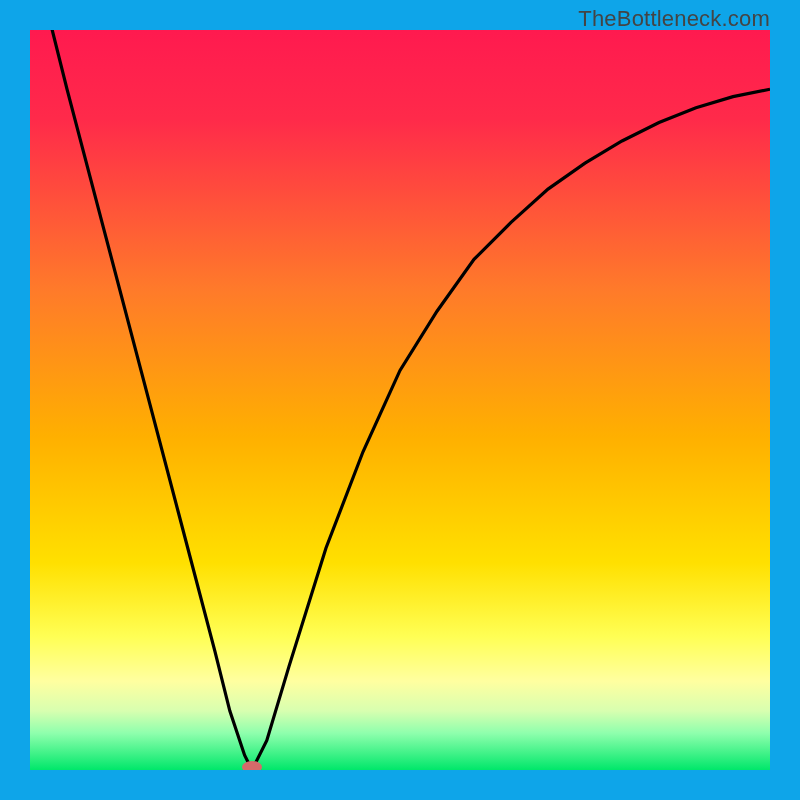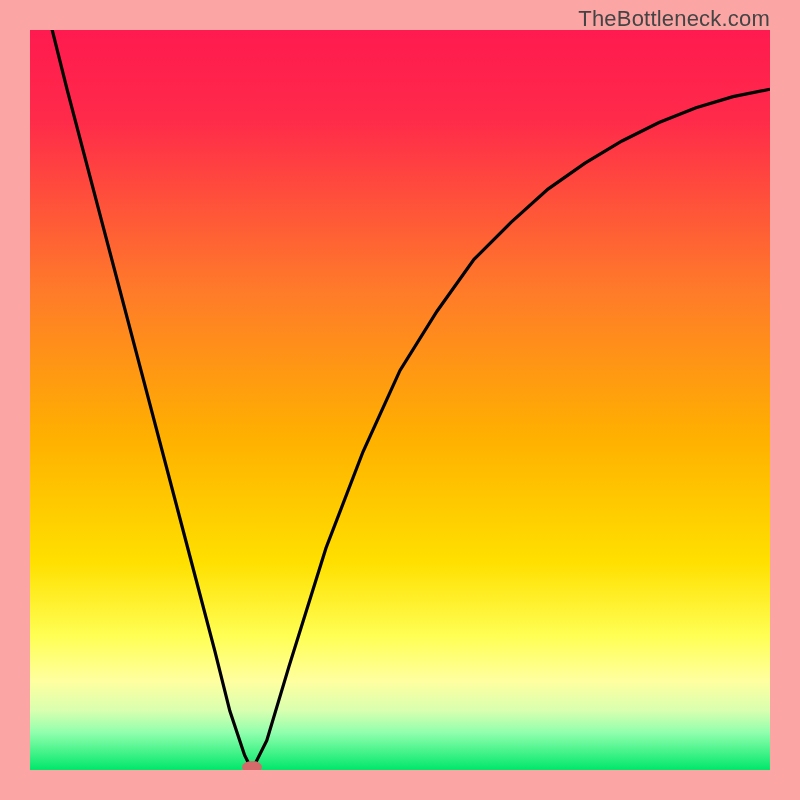--- a/index.html
+++ b/index.html
@@ -10,21 +10,21 @@
     background: #000;
     overflow: hidden;
     font-family: Arial, Helvetica, sans-serif;
   }
   .frame {
     position: absolute;
     top: 0;
     left: 0;
     width: 800px;
     height: 800px;
-    background: #fca5a5;
+    background: #0ea5e9;
   }
   .plot-area {
     position: absolute;
     top: 30px;
     left: 30px;
     width: 740px;
     height: 740px;
     overflow: hidden;
   }
   .gradient {

